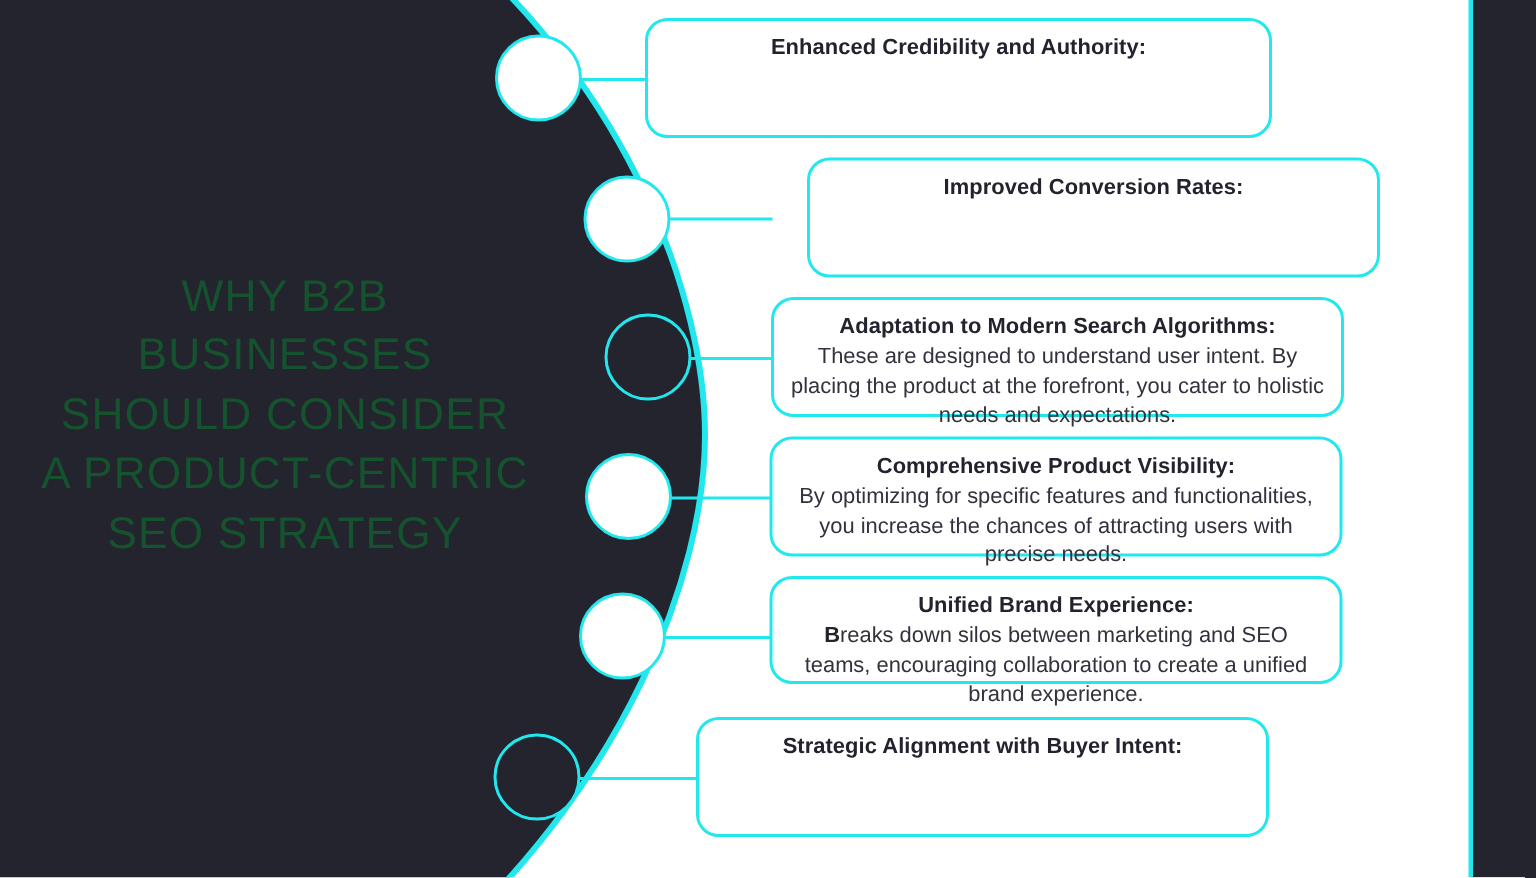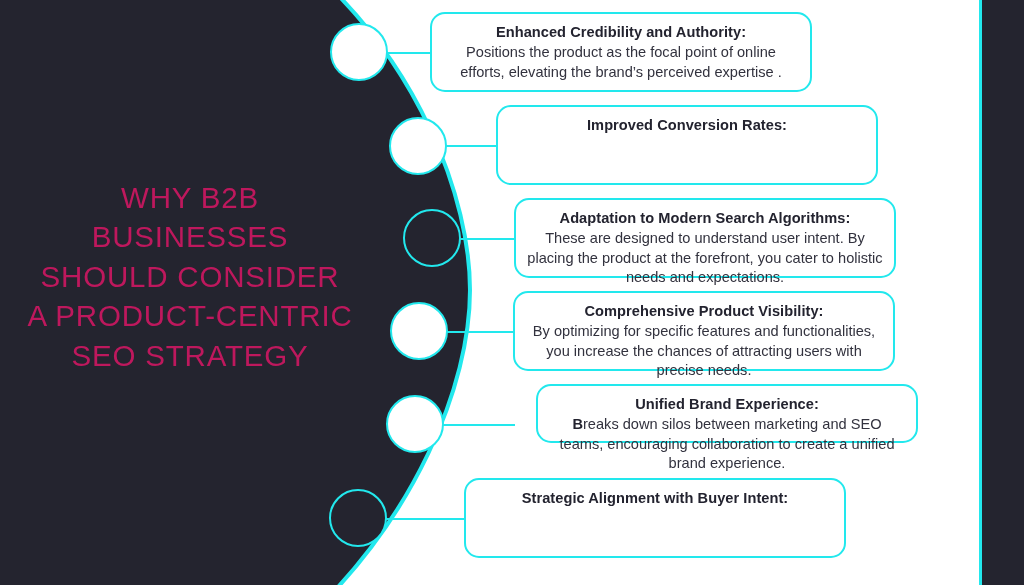--- a/index.html
+++ b/index.html
@@ -31,21 +31,21 @@
     pointer-events: none;
   }
 
   
   #title-block {
     position: absolute;
     left: 20px;
     top: 178px;
     width: 340px;
     text-align: center;
-    color: #be185d;
+    color: #14532d;
     font-size: 29.5px;
     line-height: 1.335;
     letter-spacing: 0.8px;
     font-weight: 400;
     text-transform: uppercase;
     white-space: pre-line;
   }
 
   
   #right-rule {
@@ -140,40 +140,39 @@
   <div class="connector" style="left:442px; top:424px; width:73px;"></div>
   <div class="connector" style="left:385px; top:518px; width:80px;"></div>
 
   <div class="node light" style="left:330px; top:23px;  width:58px; height:58px;"></div>
   <div class="node light" style="left:389px; top:117px; width:58px; height:58px;"></div>
   <div class="node dark" style="left:403px; top:209px; width:58px; height:58px;"></div>
   <div class="node light" style="left:390px; top:302px; width:58px; height:58px;"></div>
   <div class="node light" style="left:386px; top:395px; width:58px; height:58px;"></div>
   <div class="node dark" style="left:329px; top:489px; width:58px; height:58px;"></div>
 
-  <div class="card" style="left:430px; top:12px; width:382px; height:80px;">
+  <div class="card" style="left:430px; top:12px; width:418px; height:80px;">
     <span class="heading">Enhanced Credibility and Authority:</span>
-    <span class="body"><span class="lead"></span><span>Positions the product as the focal point of online efforts, elevating the brand’s perceived expertise .</span></span>
   </div>
 
-  <div class="card" style="left:496px; top:105px; width:382px; height:80px;">
+  <div class="card" style="left:538px; top:105px; width:382px; height:80px;">
     <span class="heading">Improved Conversion Rates:</span>
   </div>
 
   <div class="card" style="left:513px; top:291px; width:382px; height:80px;">
     <span class="heading">Comprehensive Product Visibility:</span>
     <span class="body"><span class="lead"></span><span>By optimizing for specific features and functionalities, you increase the chances of attracting users with precise needs.</span></span>
   </div>
 
   <div class="card" style="left:514px; top:198px; width:382px; height:80px;">
     <span class="heading">Adaptation to Modern Search Algorithms:</span>
     <span class="body"><span class="lead"></span><span>These are designed to understand user intent. By placing the product at the forefront, you cater to holistic needs and expectations.</span></span>
   </div>
 
-  <div class="card" style="left:536px; top:384px; width:382px; height:59px;">
+  <div class="card" style="left:513px; top:384px; width:382px; height:72px;">
     <span class="heading">Unified Brand Experience:</span>
     <span class="body"><span class="lead">B</span><span>reaks down silos between marketing and SEO teams, encouraging collaboration to create a unified brand experience.</span></span>
   </div>
 
   <div class="card" style="left:464px; top:478px; width:382px; height:80px;">
     <span class="heading">Strategic Alignment with Buyer Intent:</span>
   </div>
 
   <div id="right-rule"></div>
   <div id="right-panel"></div>

